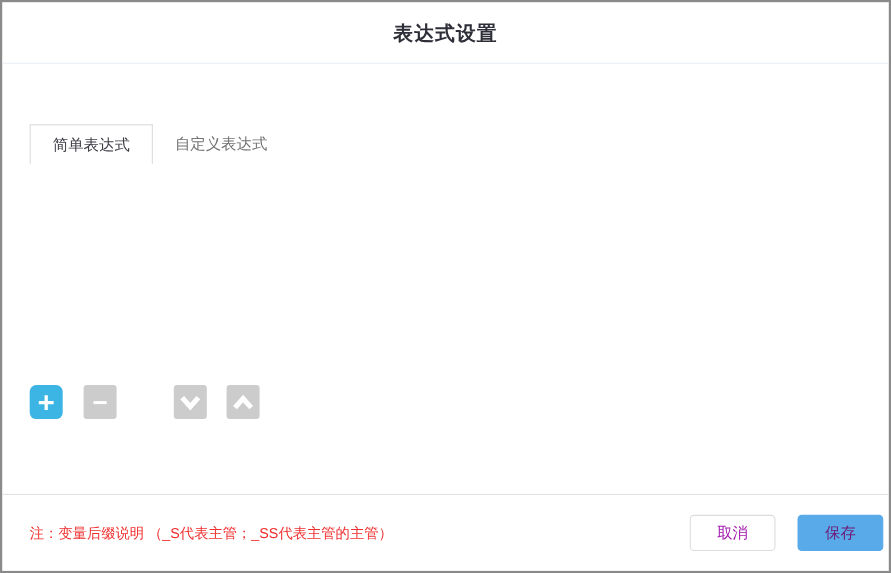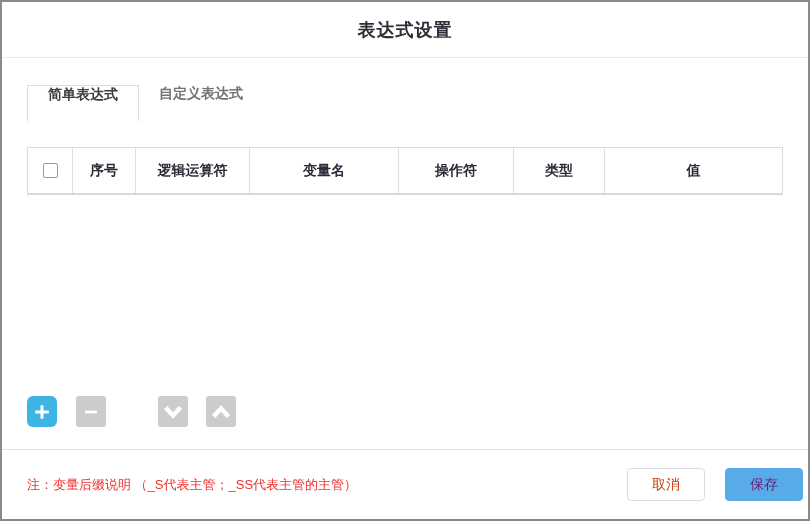--- a/index.html
+++ b/index.html
@@ -7,39 +7,40 @@
   body {
     font-family: "Liberation Sans", "DejaVu Sans", sans-serif;
     width: 810px; height: 521px;
   }
   .dialog {
     width: 810px; height: 521px;
     border: 2px solid #8a8a8a;
     background: #ffffff;
     display: flex; flex-direction: column;
     overflow: hidden;
+    gap: 28px;
   }
   
   .title-bar {
     height: 56px; flex: 0 0 56px;
     display: flex; align-items: center; justify-content: center;
     border-bottom: 1px solid #e9edf3;
   }
   .title-bar h1 {
     font-size: 18px; font-weight: 600; color: #2e2e38;
     letter-spacing: 1px;
   }
   
   .content { padding: 0 25px; flex: 1 1 auto; display: flex; flex-direction: column; }
   
   .tabs { margin-top: 27px; display: flex; height: 36px; flex: 0 0 36px; }
   .tab {
     height: 36px; padding: 0 20px;
-    display: flex; justify-content: center;
-    font-size: 14px; cursor: pointer; font-weight: bold;
+    display: flex; align-items: center; justify-content: center;
+    font-size: 14px; cursor: pointer;
   }
   .tab.active {
     border: 1px solid #dcdcdc; border-bottom: none;
     background: #ffffff; color: #3c3c44;
   }
   .tab.inactive { color: #737373; }
   
   .table { margin-top: 26px; border: 1px solid #dcdcdc; border-bottom: 2px solid #d9d9d9; }
   .thead { display: flex; height: 45px; }
   .th {
@@ -84,21 +85,21 @@
   }
   .note { font-size: 13px; color: #f02f2f; }
   .footer-spacer { flex: 1 1 auto; }
   .btn {
     height: 33px; min-width: 78px; padding: 0 24px;
     border-radius: 4px; font-size: 14px; cursor: pointer;
     display: inline-flex; align-items: center; justify-content: center;
     font-family: inherit;
   }
   .btn-cancel {
-    background: #ffffff; border: 1px solid #dcdcdc; color: #c2410c; font-family: Liberation Serif, serif;
+    background: #ffffff; border: 1px solid #dcdcdc; color: #a21caf; font-family: Liberation Serif, serif;
   }
   .btn-save {
     background: #58aae9; border: 1px solid #58aae9; color: #701a75;
     margin-left: 20px;
   }
 </style>
 </head>
 <body>
 
 <div class="dialog">
@@ -111,33 +112,20 @@
 
     <div class="tabs">
       <div class="tab active">
         <span>简单表达式</span>
       </div>
       <div class="tab inactive">
         <span>自定义表达式</span>
       </div>
     </div>
 
-    <div class="table">
-      <div class="thead">
-        <div class="th col-check">
-          <span class="checkbox"></span>
-        </div>
-        <div class="th col-seq">序号</div>
-        <div class="th col-logic">逻辑运算符</div>
-        <div class="th col-var">变量名</div>
-        <div class="th col-op">操作符</div>
-        <div class="th col-type">类型</div>
-        <div class="th col-val">值</div>
-      </div>
-    </div>
 
     <div class="table-body-space"></div>
 
     <div class="toolbar">
       <button class="tool-btn btn-add">
         <span>
           <svg width="18" height="18" viewBox="0 0 24 24">
               <path d="M10 3h4v7h7v4h-7v7h-4v-7H3v-4h7z" fill="#ffffff"></path>
             </svg>
         </span>

